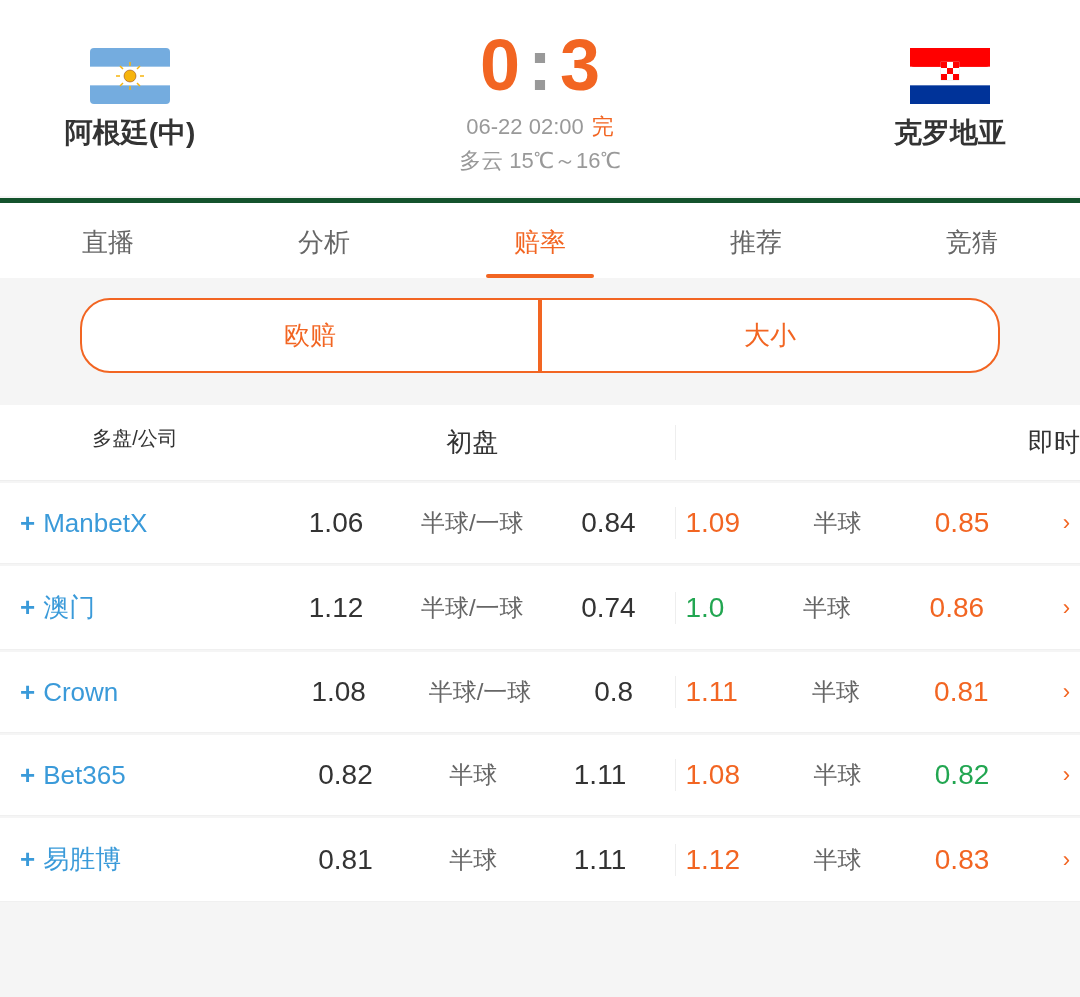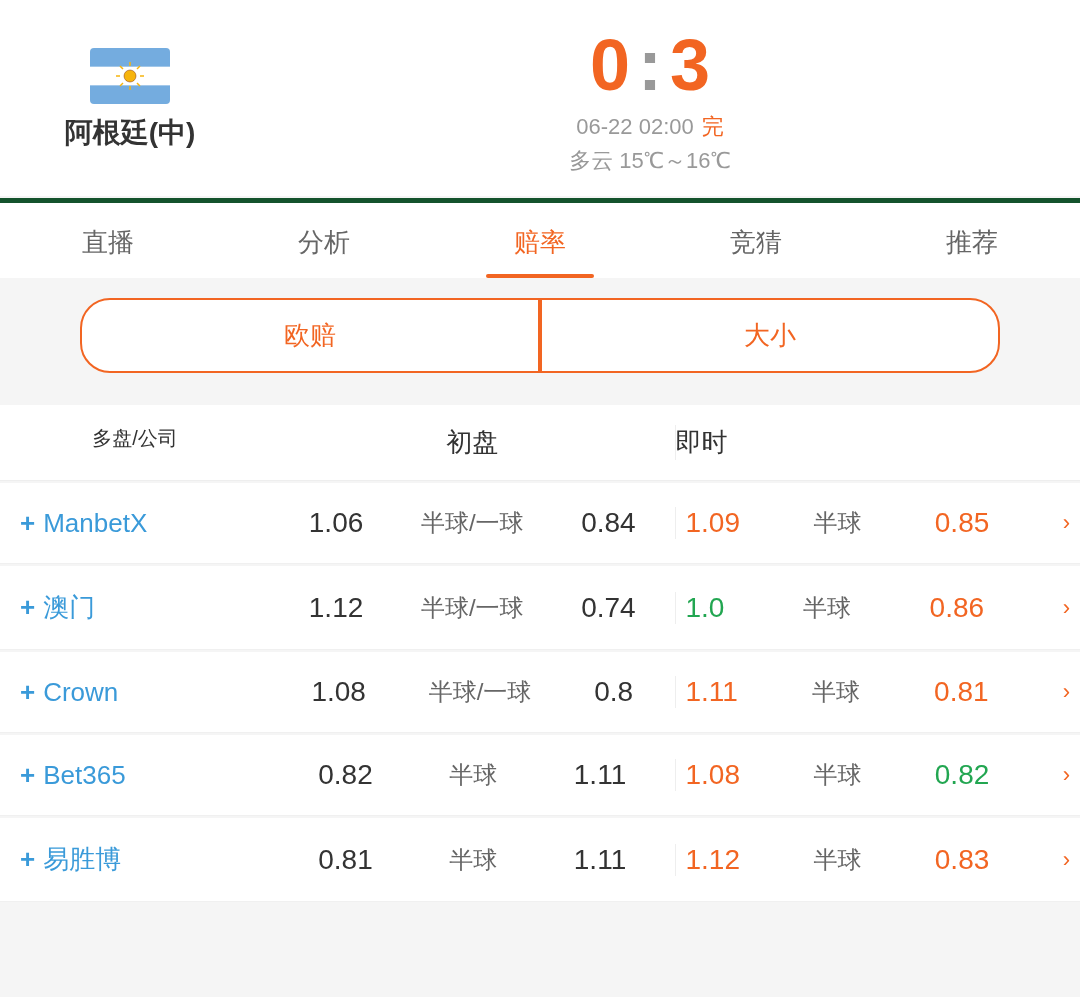--- a/index.html
+++ b/index.html
@@ -148,21 +148,21 @@
     }
     .th-initial {
       flex: 1;
       text-align: center;
       font-size: 26px;
       color: #333;
       font-weight: 500;
     }
     .th-realtime {
       flex: 1;
-      text-align: left;
+      text-align: right;
       font-size: 26px;
       color: #333;
       font-weight: 500;
       border-left: 1px solid #eee;
     }
 
     
     .odds-row {
       background: #fff;
       display: flex;
@@ -247,28 +247,51 @@
       <span class="score-colon">:</span>
       <span class="score-away">3</span>
     </div>
     <div class="match-info">
       <span>06-22 02:00</span>
       <span class="match-status">完</span>
     </div>
     <div class="match-weather">多云  15℃～16℃</div>
   </div>
 
+  <div class="team-right">
+
+    <svg class="team-flag" viewBox="0 0 80 56" xmlns="http://www.w3.org/2000/svg">
+      <rect width="80" height="56" rx="4" fill="#fff"></rect>
+      <rect width="80" height="18.67" rx="4" fill="#ff0000"></rect>
+      <rect y="0" width="80" height="18.67" fill="#ff0000"></rect>
+      <rect y="37.33" width="80" height="18.67" fill="#003399"></rect>
+
+      <g>
+        <rect x="31" y="14" width="18" height="18" fill="none" stroke="#ccc" stroke-width="0.5"></rect>
+        <rect x="31" y="14" width="6" height="6" fill="#ff0000"></rect>
+        <rect x="37" y="14" width="6" height="6" fill="#fff"></rect>
+        <rect x="43" y="14" width="6" height="6" fill="#ff0000"></rect>
+        <rect x="31" y="20" width="6" height="6" fill="#fff"></rect>
+        <rect x="37" y="20" width="6" height="6" fill="#ff0000"></rect>
+        <rect x="43" y="20" width="6" height="6" fill="#fff"></rect>
+        <rect x="31" y="26" width="6" height="6" fill="#ff0000"></rect>
+        <rect x="37" y="26" width="6" height="6" fill="#fff"></rect>
+        <rect x="43" y="26" width="6" height="6" fill="#ff0000"></rect>
+      </g>
+    </svg>
+    <span class="team-name">克罗地亚</span>
+  </div>
 </div>
 
 <div class="tabs-section">
   <div class="tab-item">直播</div>
   <div class="tab-item">分析</div>
   <div class="tab-item active">赔率</div>
+  <div class="tab-item">推荐</div>
   <div class="tab-item">竞猜</div>
-  <div class="tab-item">推荐</div>
 </div>
 
 <div class="subtabs-section">
   <div class="subtab-pill">欧赔</div>
   <div class="subtab-pill">大小</div>
 </div>
 
 <div class="table-header">
   <div class="th-company">多盘/公司</div>
   <div class="th-initial">初盘</div>

